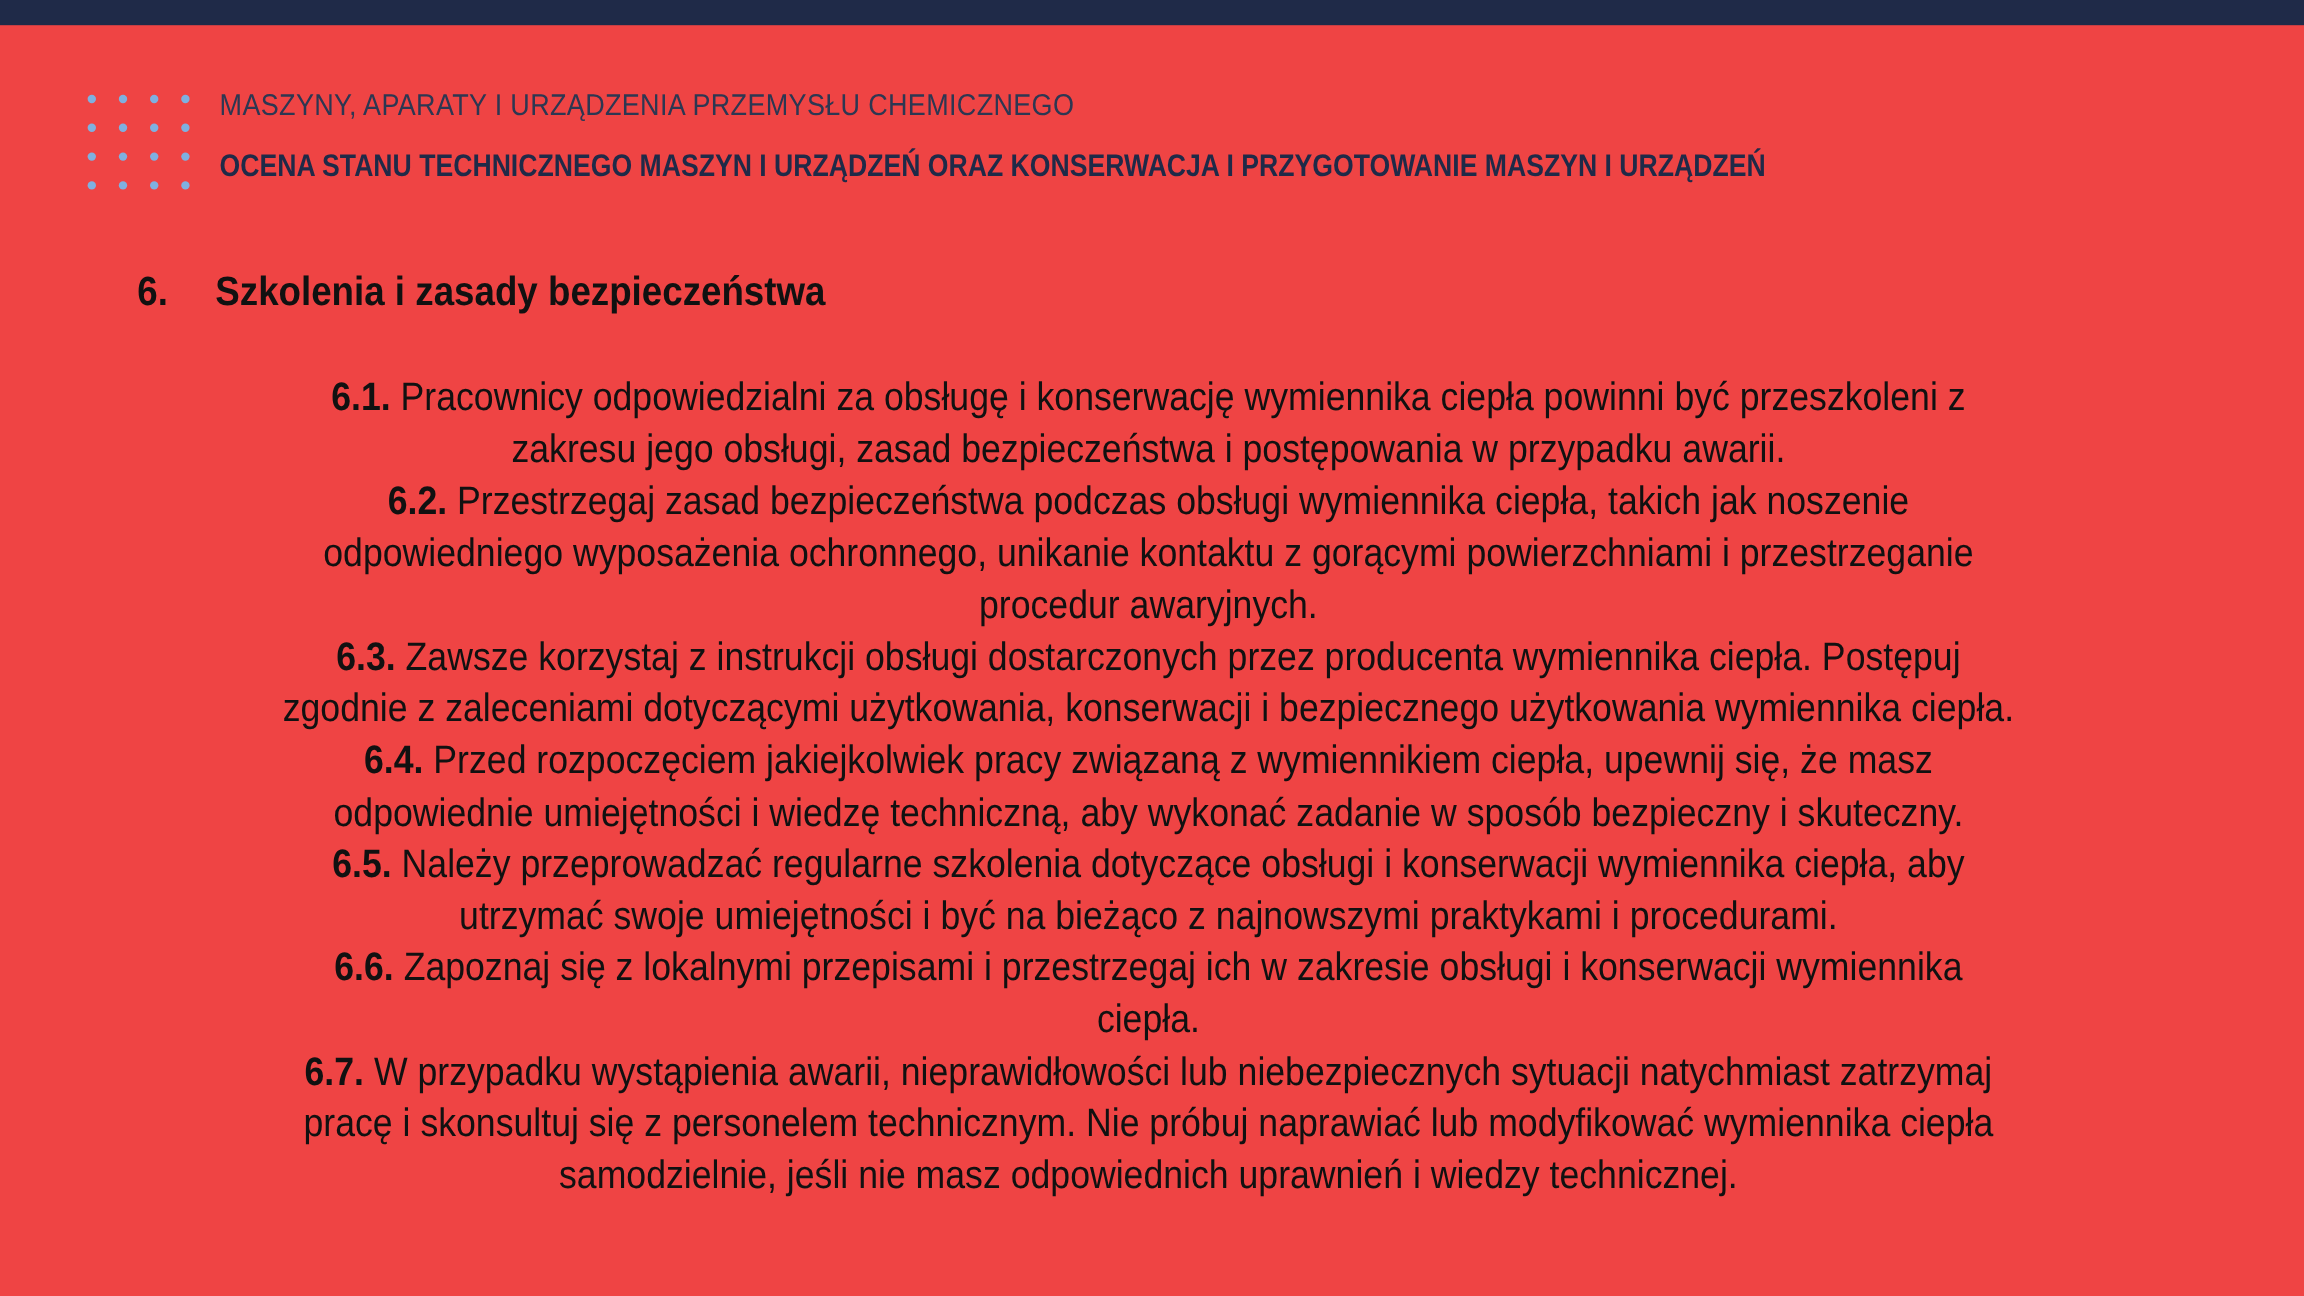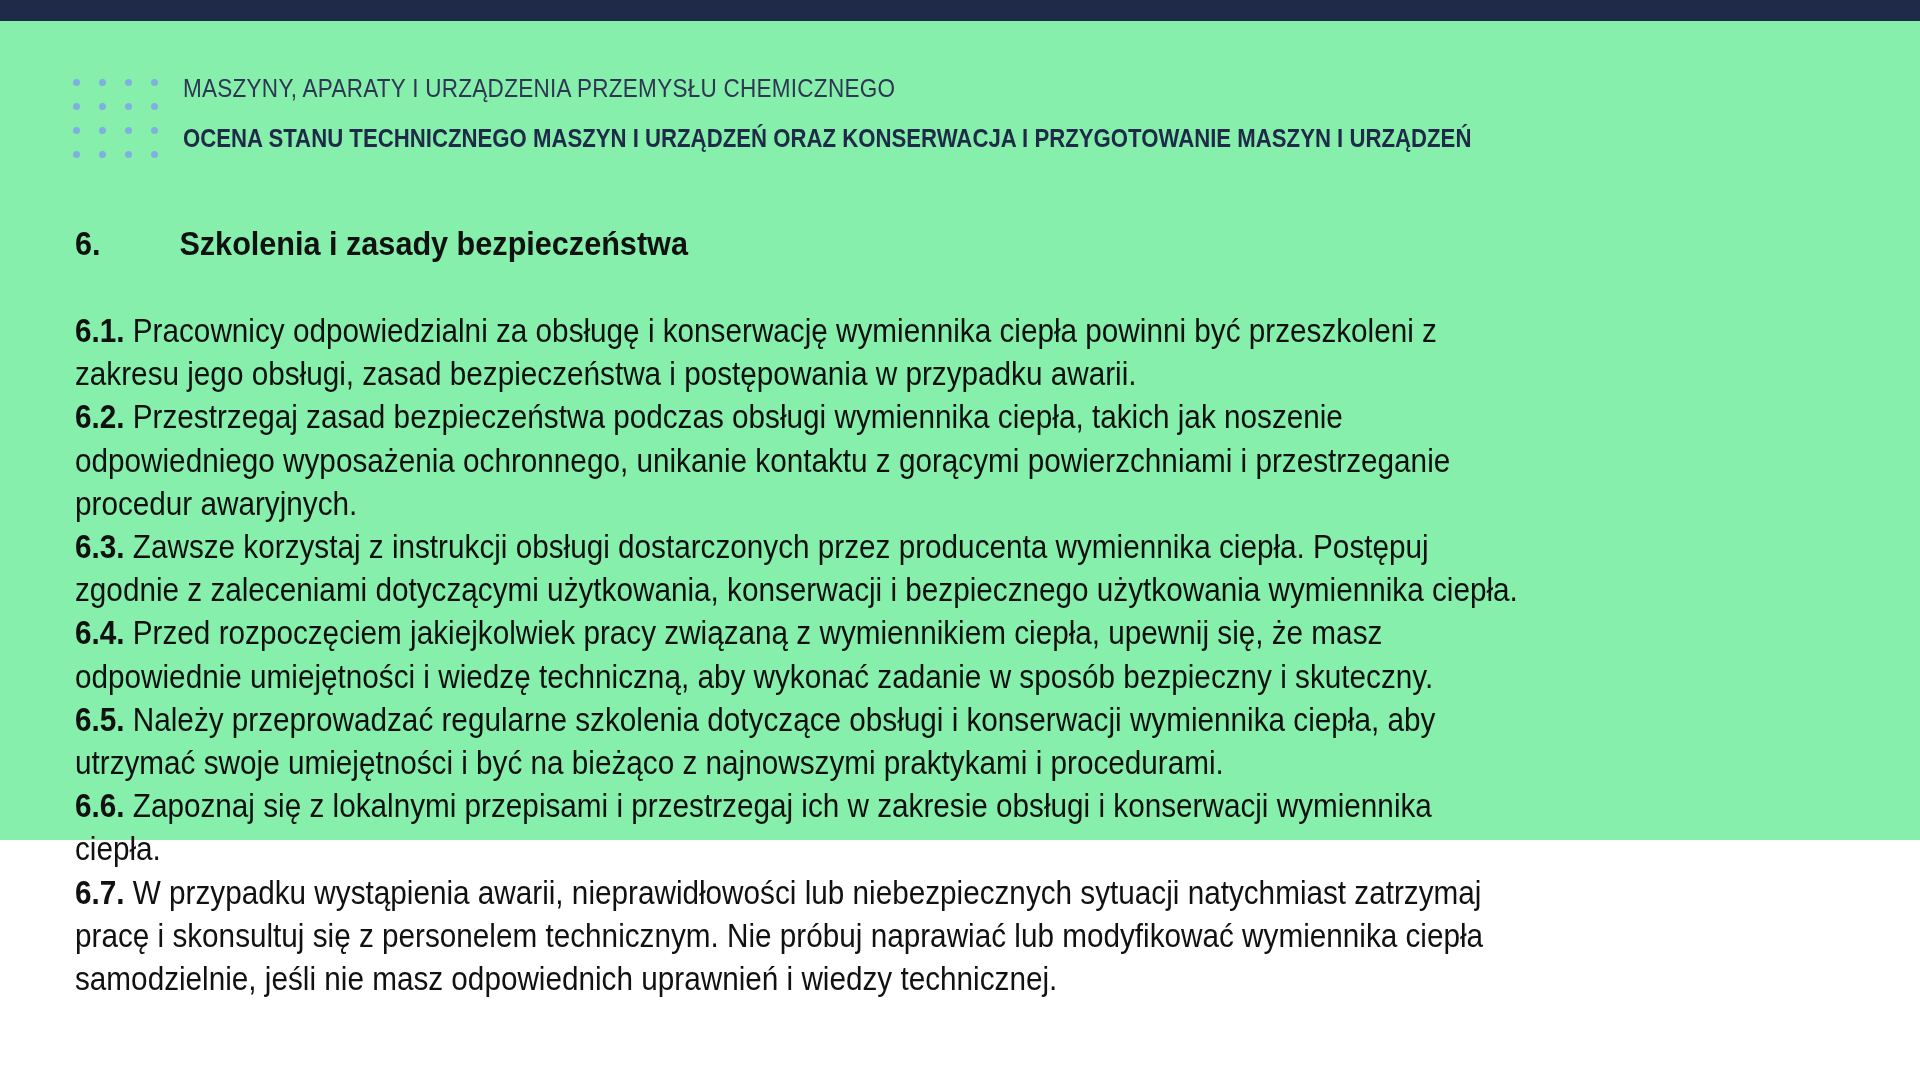--- a/index.html
+++ b/index.html
@@ -6,22 +6,23 @@
     margin: 0;
     padding: 0;
     width: 1920px;
     height: 1080px;
     background: #ffffff;
     overflow: hidden;
   }
   .page {
     position: relative;
     width: 1920px;
-    height: 840px;
-    background: #86efac;
+    height: 1080px;
+    background: #ef4444;
+    text-align: center;
   }
   .top-bar {
     position: absolute;
     left: 0; top: 0;
     width: 1920px;
     height: 21px;
     background: #1f2a48;
   }
   .dots {
     position: absolute;

